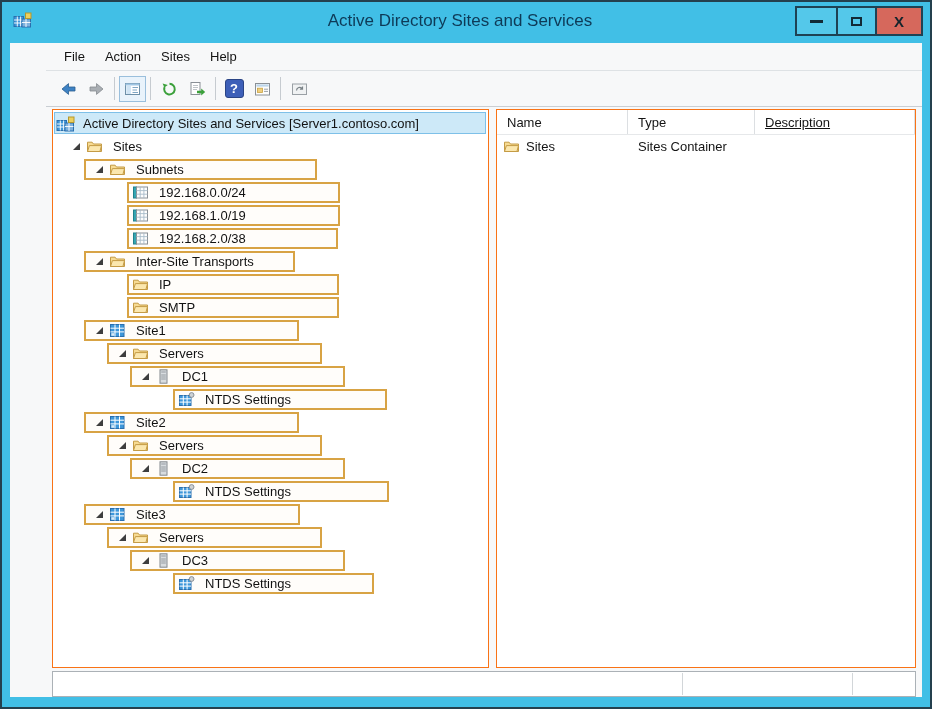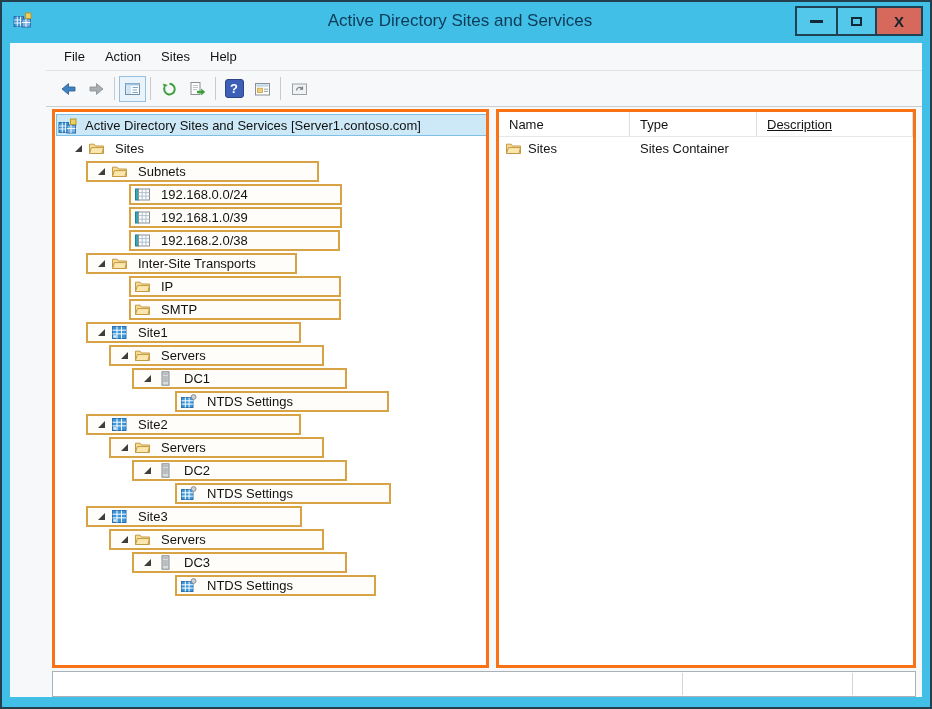--- a/index.html
+++ b/index.html
@@ -32,21 +32,21 @@
   .menu-item{padding:0 10px;font-size:13px;color:#141414;}
   .toolbar{height:36px;display:flex;align-items:center;padding-left:8px;
     border-bottom:1px solid #C9CED3;flex:none;}
   .tb-btn{width:28px;height:27px;display:flex;align-items:center;justify-content:center;}
   .tb-btn.active{width:27px;height:26px;border:1px solid #9ABFDC;background:#E9F3FB;}
   .tb-sep{width:1px;height:23px;background:#C6CBD0;margin:0 4px;}
   .help-badge{width:19px;height:19px;background:#3D5FB8;border:1px solid #2A4485;border-radius:3px;
     color:#fff;font-weight:bold;font-size:13px;display:flex;align-items:center;justify-content:center;}
   
   .main{flex:1;display:flex;gap:7px;padding:2px 6px 0 6px;min-height:0;}
-  .pane{background:#fff;border:3px solid #f97316;}
+  .pane{background:#fff;border:1px solid #f97316;}
   .tree-pane{width:437px;flex:none;padding-top:2px;overflow:hidden;position:relative;}
   .list-pane{flex:1;display:flex;flex-direction:column;overflow:hidden;}
   
   .tree-row{height:23px;position:relative;display:flex;align-items:center;
     font-size:13px;color:#121212;white-space:nowrap;}
   .hl-box{position:absolute;top:1px;height:21px;border:2px solid var(--box-orange,#D8A344);
     background:rgba(254,250,242,0.4);}
   .sel-box{position:absolute;left:1px;top:0;width:432px;height:22px;
     background:var(--sel-blue,#CDE9F8);border:1px solid var(--sel-border,#7EC0E8);}
   .indent{flex:none;height:1px;}
@@ -218,21 +218,21 @@
           <div class="tree-row">
             <div class="hl-box" style="left: 74px; width: 213px;"></div>
             <span class="indent" style="width: 79px;"></span>
             <span class="ticon">
               <svg width="17" height="15" viewBox="0 0 17 15">
                 <rect x="1.5" y="2" width="3" height="11" fill="#35A6B2" stroke="#20808C"></rect>
                 <rect x="4.5" y="2" width="11" height="11" fill="#FDFDFD" stroke="#8A9096"></rect>
                 <path d="M4.5 5.6 h11 M4.5 9.2 h11 M8.2 2 v11 M11.9 2 v11" stroke="#A8BCC9" stroke-width="0.9" fill="none"></path>
               </svg>
             </span>
-            <span class="tlabel">192.168.1.0/39</span>
+            <span class="tlabel">192.168.1.0/19</span>
           </div>
           <div class="tree-row">
             <div class="hl-box" style="left: 74px; width: 211px;"></div>
             <span class="indent" style="width: 79px;"></span>
             <span class="ticon">
               <svg width="17" height="15" viewBox="0 0 17 15">
                 <rect x="1.5" y="2" width="3" height="11" fill="#35A6B2" stroke="#20808C"></rect>
                 <rect x="4.5" y="2" width="11" height="11" fill="#FDFDFD" stroke="#8A9096"></rect>
                 <path d="M4.5 5.6 h11 M4.5 9.2 h11 M8.2 2 v11 M11.9 2 v11" stroke="#A8BCC9" stroke-width="0.9" fill="none"></path>
               </svg>

